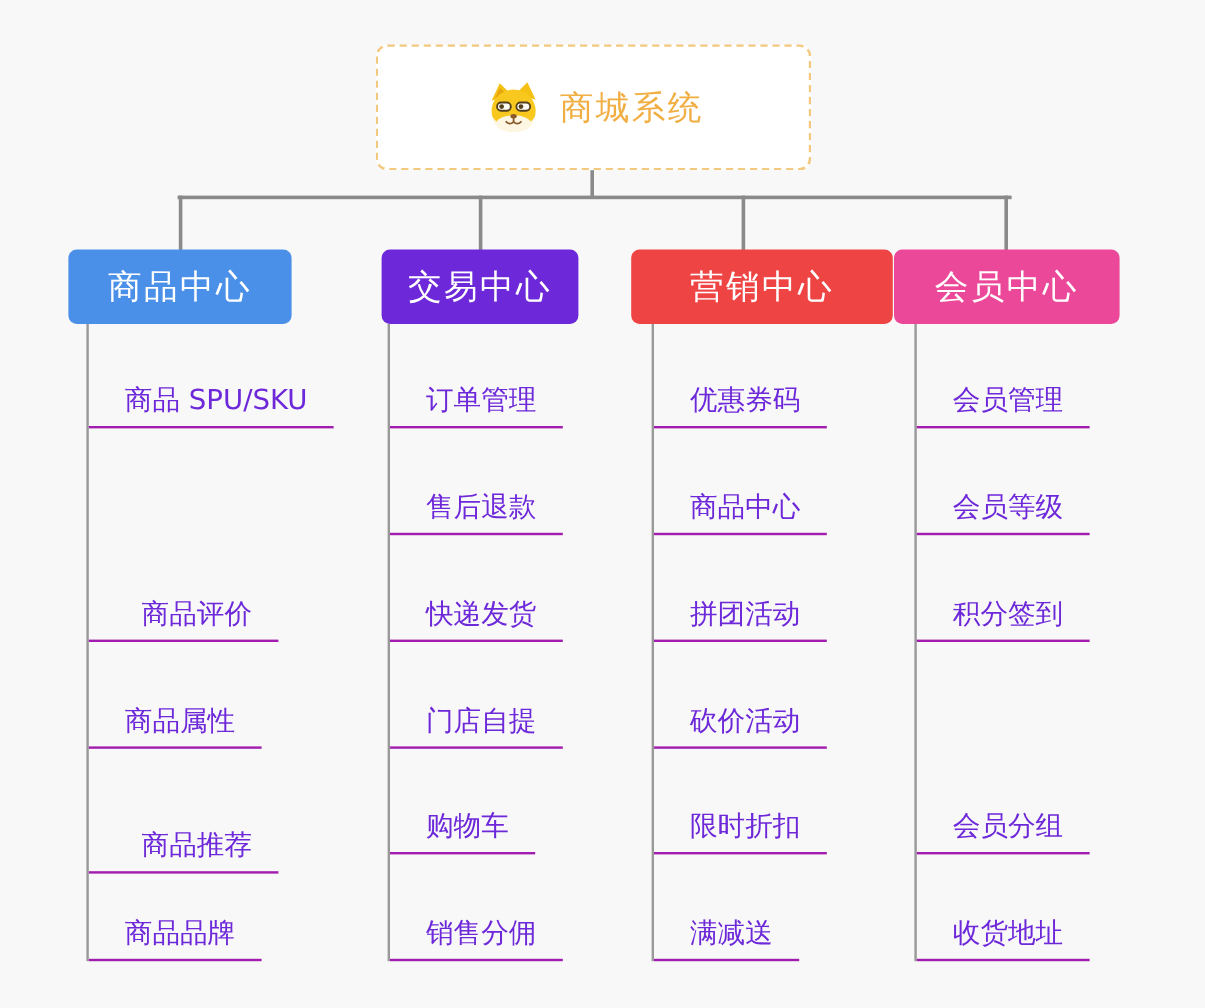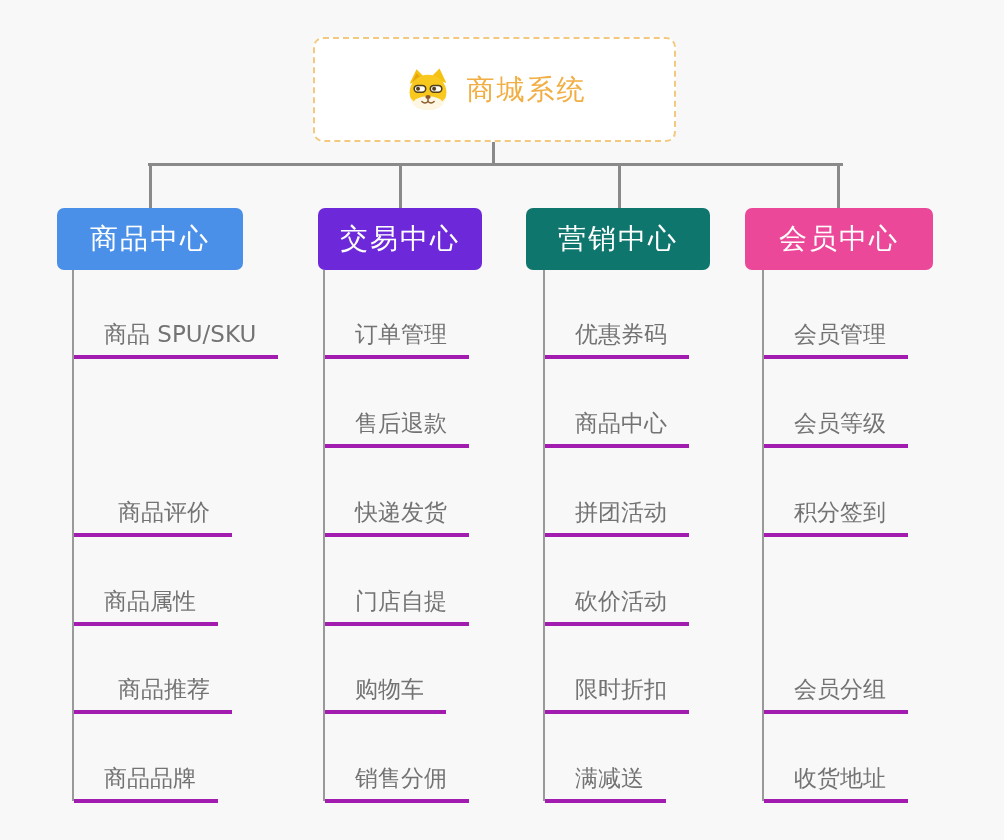--- a/index.html
+++ b/index.html
@@ -46,22 +46,22 @@
   }
 
   
   .branch-column{
     position:absolute;top:270px;width:250px;height:531px;
     border-left:2px solid #999999;
   }
   .leaf{
     position:absolute;left:0;
     line-height:30px;padding:0 22px 6px 30px;
-    border-bottom:4px solid #a21caf;
-    font-size:23px;color:#737373;
+    border-bottom:2px solid #a21caf;
+    font-size:23px;color:#6d28d9;
     white-space:nowrap;width:fit-content;
     cursor:pointer;
   }
 </style>
 </head>
 <body>
 
 <div id="canvas">
 
   <div class="line root-stub"></div>
@@ -96,39 +96,39 @@
     <span class="root-title">商城系统</span>
   </div>
 
   <div id="branches">
   <div>
     <div class="branch-header" style="left: 57px; width: 186px; background: rgb(74, 144, 232);">商品中心</div>
     <div class="branch-column" style="left: 72px;">
           <div class="leaf" style="top: 49px;">商品 SPU/SKU</div>
           <div class="leaf" style="top: 227px; padding-left: 44px;">商品评价</div>
           <div class="leaf" style="top: 316px;">商品属性</div>
-          <div class="leaf" style="top: 404px; padding-left: 44px;">商品推荐</div>
+          <div class="leaf" style="top: 420px; padding-left: 44px;">商品推荐</div>
           <div class="leaf" style="top: 493px;">商品品牌</div>
         </div>
   </div>
 
   <div>
     <div class="branch-header" style="left: 307px; width: 164px; background: #6d28d9; margin-left: 11px;">交易中心</div>
     <div class="branch-column" style="left: 323px;">
           <div class="leaf" style="top: 49px;">订单管理</div>
           <div class="leaf" style="top: 138px;">售后退款</div>
           <div class="leaf" style="top: 227px;">快递发货</div>
           <div class="leaf" style="top: 316px;">门店自提</div>
           <div class="leaf" style="top: 404px;">购物车</div>
           <div class="leaf" style="top: 493px;">销售分佣</div>
         </div>
   </div>
 
   <div>
-    <div class="branch-header" style="left: 526px; width: 184px; background: #0f766e;">营销中心</div>
+    <div class="branch-header" style="left: 526px; width: 218px; background: #ef4444;">营销中心</div>
     <div class="branch-column" style="left: 543px;">
           <div class="leaf" style="top: 49px;">优惠券码</div>
           <div class="leaf" style="top: 138px;">商品中心</div>
           <div class="leaf" style="top: 227px;">拼团活动</div>
           <div class="leaf" style="top: 316px;">砍价活动</div>
           <div class="leaf" style="top: 404px;">限时折扣</div>
           <div class="leaf" style="top: 493px;">满减送</div>
         </div>
   </div>
 

